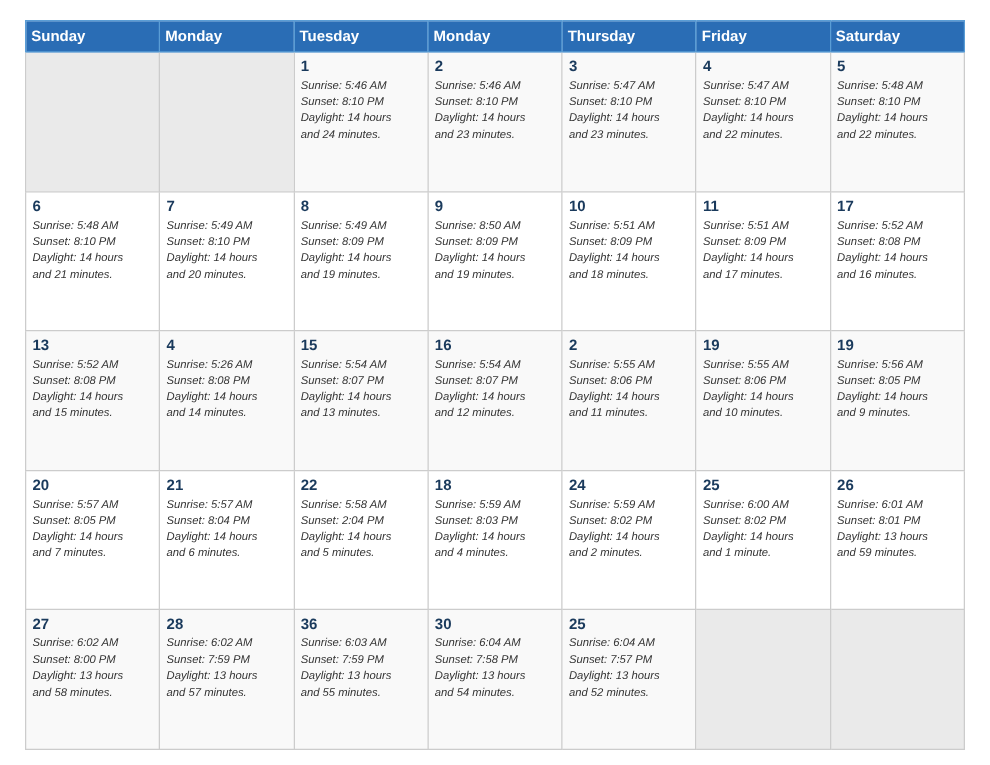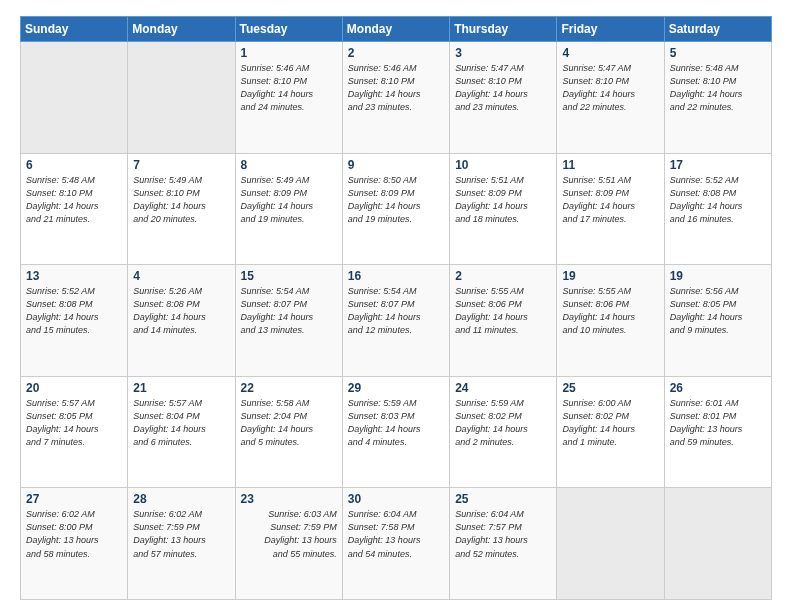--- a/index.html
+++ b/index.html
@@ -277,21 +277,21 @@
 and 6 minutes.</div>
           </td>
           <td>
             <span class="day-number">22</span>
             <div class="day-info" style="white-space: pre-line;">Sunrise: 5:58 AM
 Sunset: 2:04 PM
 Daylight: 14 hours
 and 5 minutes.</div>
           </td>
           <td>
-            <span class="day-number">29</span>
+            <span class="day-number">18</span>
             <div class="day-info" style="white-space: pre-line;">Sunrise: 5:59 AM
 Sunset: 8:03 PM
 Daylight: 14 hours
 and 4 minutes.</div>
           </td>
           <td>
             <span class="day-number">24</span>
             <div class="day-info" style="white-space: pre-line;">Sunrise: 5:59 AM
 Sunset: 8:02 PM
 Daylight: 14 hours
@@ -321,22 +321,22 @@
 and 58 minutes.</div>
           </td>
           <td>
             <span class="day-number">28</span>
             <div class="day-info" style="white-space: pre-line;">Sunrise: 6:02 AM
 Sunset: 7:59 PM
 Daylight: 13 hours
 and 57 minutes.</div>
           </td>
           <td>
-            <span class="day-number">23</span>
-            <div class="day-info" style="white-space: pre-line; text-align: right;">Sunrise: 6:03 AM
+            <span class="day-number">36</span>
+            <div class="day-info" style="white-space: pre-line;">Sunrise: 6:03 AM
 Sunset: 7:59 PM
 Daylight: 13 hours
 and 55 minutes.</div>
           </td>
           <td>
             <span class="day-number">30</span>
             <div class="day-info" style="white-space: pre-line;">Sunrise: 6:04 AM
 Sunset: 7:58 PM
 Daylight: 13 hours
 and 54 minutes.</div>

